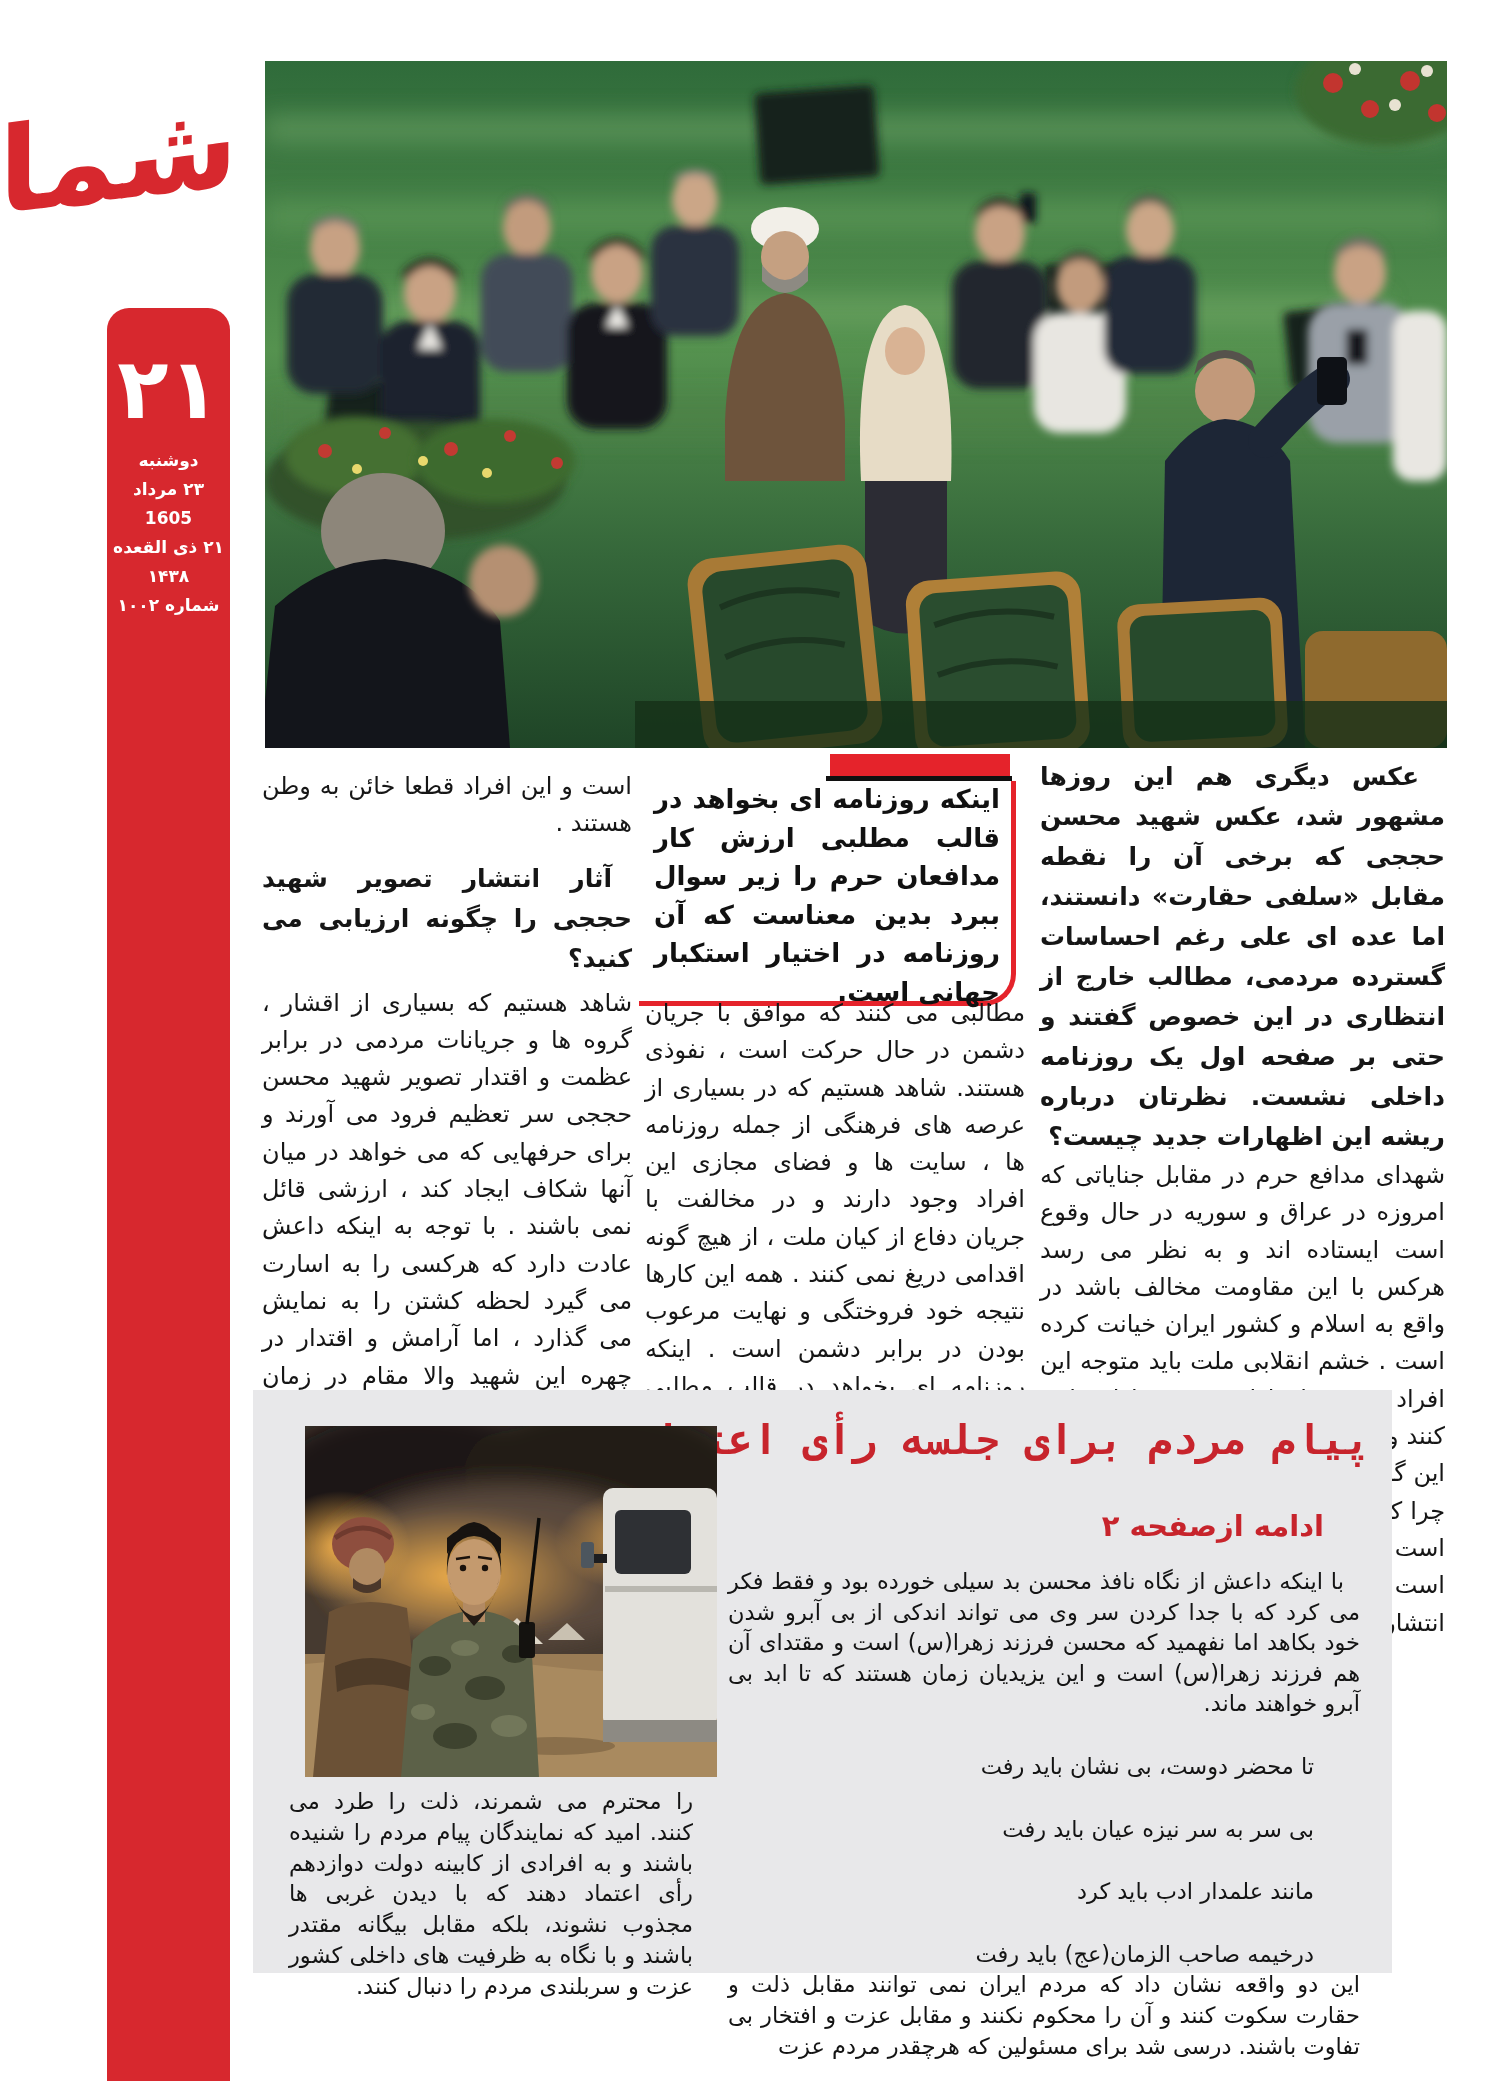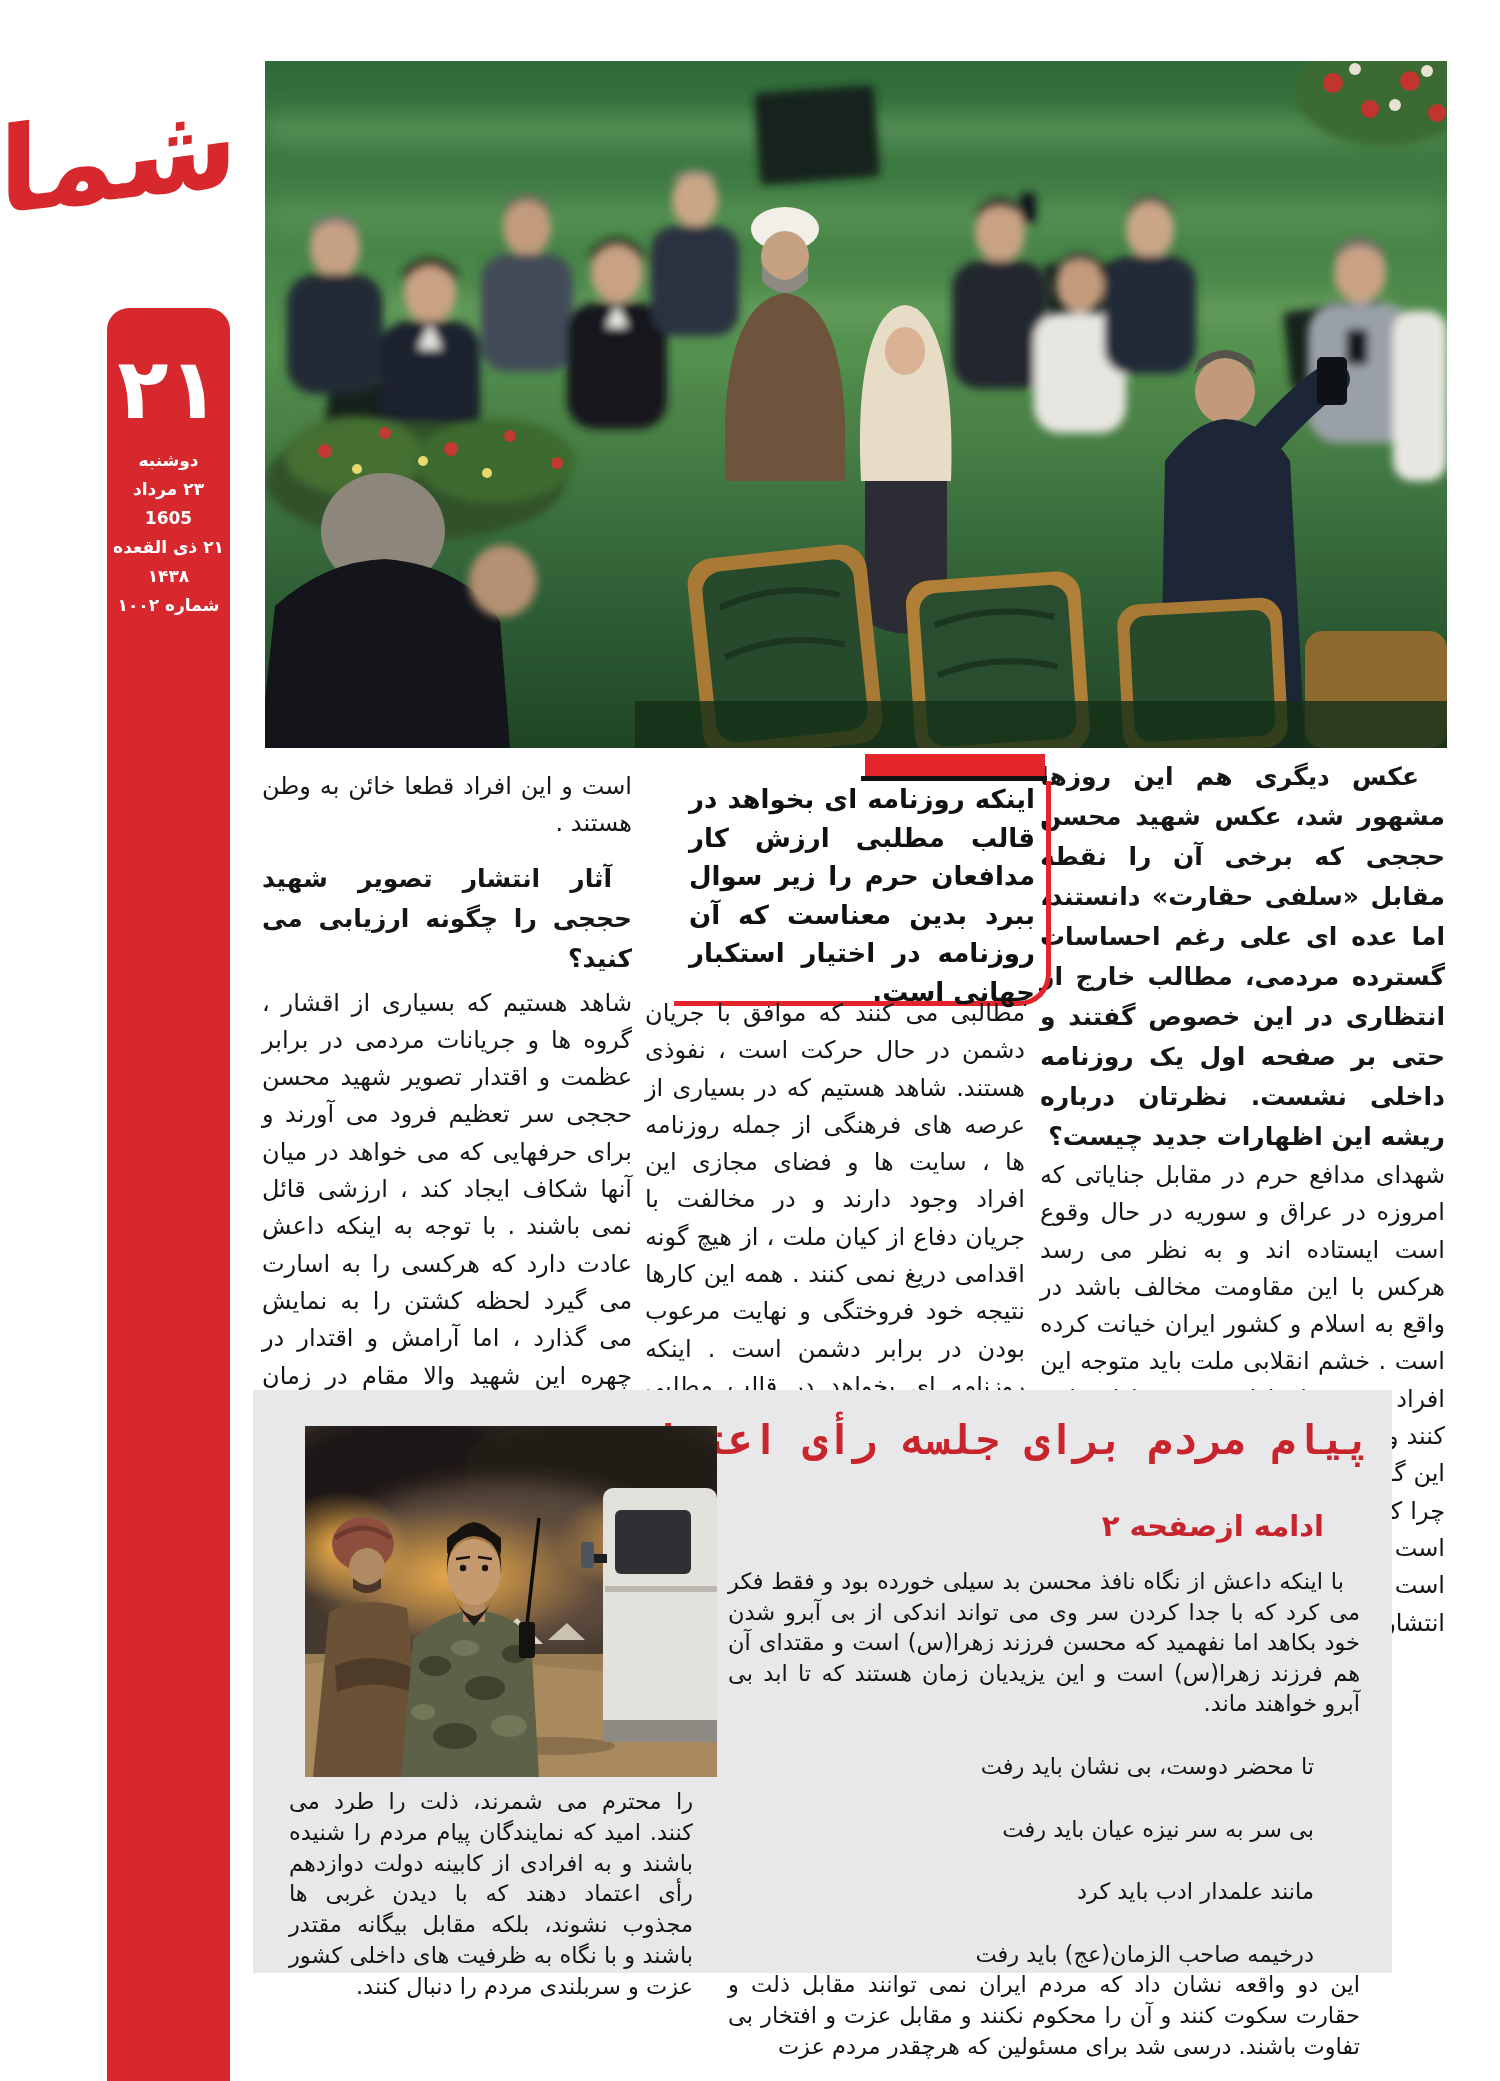--- a/index.html
+++ b/index.html
@@ -24,21 +24,21 @@
   
   .col{font-size:24px;line-height:37.3px;color:#161616;text-align:justify;}
   .col-right{left:1040px;top:757px;width:405px;}
   .col-mid{left:645px;top:995px;width:380px;}
   .col-left{left:262px;top:768px;width:370px;}
   .lead{font-weight:bold;font-size:25px;line-height:40px;text-indent:26px;}
   .q2{font-weight:bold;font-size:25px;line-height:40px;text-indent:20px;margin:16px 0 6px 0;}
   .indent{text-indent:26px;}
 
   
-  .quotebox{left:674px;top:754px;width:377px;height:252px;}
+  .quotebox{left:639px;top:754px;width:377px;height:252px;}
   .quote-tab{position:absolute;right:6px;top:0;width:180px;height:22px;background:var(--red2);}
   .quote-tabline{position:absolute;right:4px;top:22px;width:186px;height:5px;background:#101010;}
   .quote-frame{position:absolute;right:0;left:0;top:27px;bottom:0;
                border-right:5px solid var(--red2);border-bottom:5px solid var(--red2);
                border-bottom-right-radius:32px;}
   .quote-text{position:absolute;right:16px;top:26px;width:346px;font-weight:bold;
               font-size:26px;line-height:38.6px;color:#111;text-align:justify;}
 
   
   .graybox{left:253px;top:1390px;width:1139px;height:583px;background:var(--gray);}

